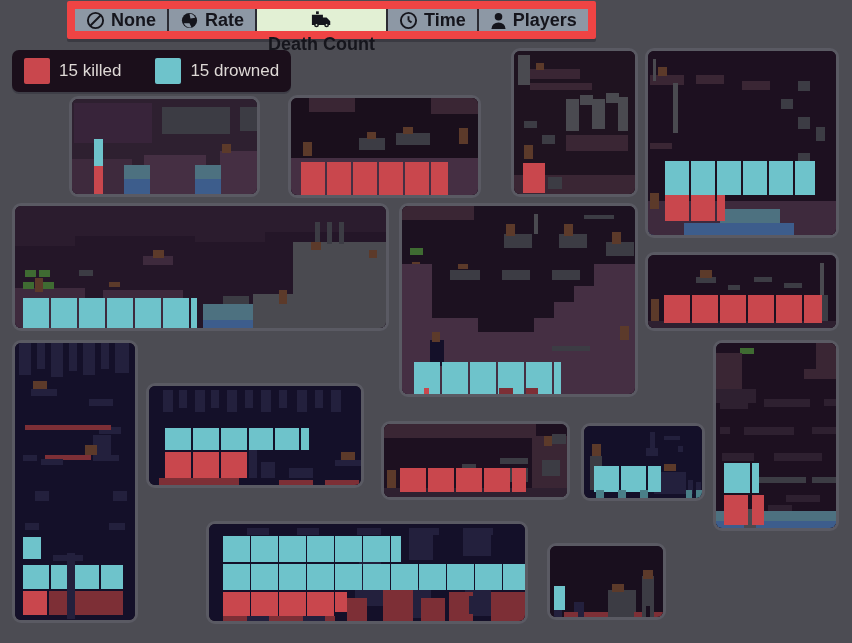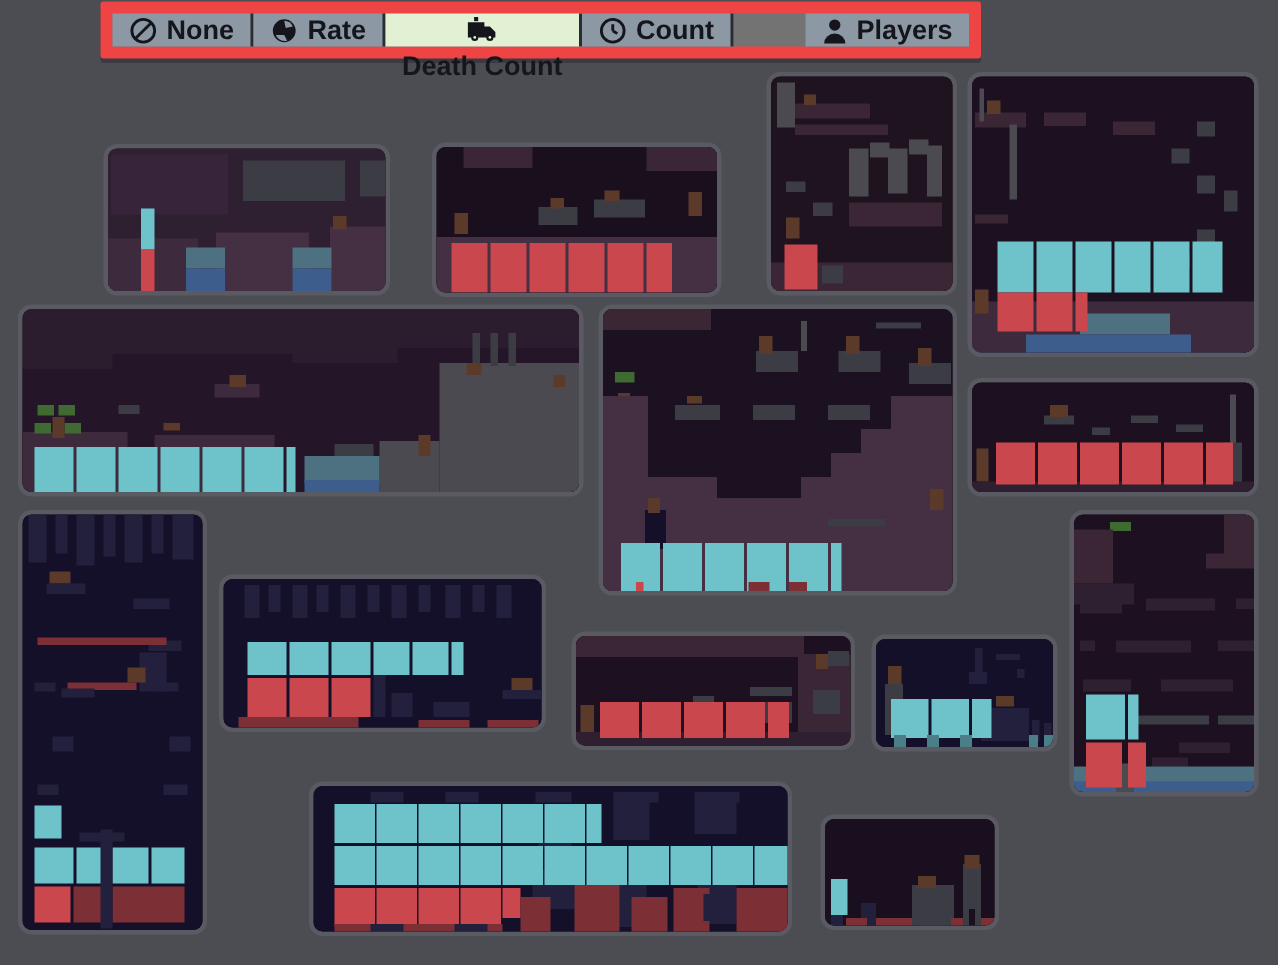--- a/index.html
+++ b/index.html
@@ -26,21 +26,21 @@
     display: flex; align-items: center; gap: 6px;
     padding: 0 11px;
     background: #8d98a5;
     color: #15151c;
     font-size: 18px;
     font-weight: bold;
     border-right: 2px solid #2b2b33;
     white-space: nowrap;
     cursor: pointer;
   }
-  .tab:last-child { border-right: none; margin-left: 48px; }
+  .tab:last-child { border-right: none; }
   .tab.active { background: #e2f0d4; flex-direction: column; }
   .tab .ticon { display: inline-flex; align-items: center; }
   .tab svg { display: block; }
 
   
   .legend {
     position: absolute; top: 50px; left: 12px;
     display: flex; align-items: center; gap: 10px;
     background: #1b0f1b;
     border-radius: 7px;
@@ -128,34 +128,45 @@
 
 
     <div class="tab">
       <span class="ticon">
         <svg width="19" height="19" viewBox="0 0 20 20">
             <circle cx="10" cy="10" r="8" fill="none" stroke="#15151c" stroke-width="2"></circle>
             <line x1="10" y1="10" x2="10" y2="5.5" stroke="#15151c" stroke-width="2"></line>
             <line x1="10" y1="10" x2="13.2" y2="12" stroke="#15151c" stroke-width="2"></line>
           </svg>
       </span>
-      <span>Count</span>
+      <span>Time</span>
     </div>
 
     <div class="tab">
       <span class="ticon">
         <svg width="17" height="19" viewBox="0 0 18 20">
             <circle cx="9" cy="6" r="4" fill="#15151c"></circle>
             <path d="M1.5 19 a7.5 7 0 0 1 15 0 z" fill="#15151c"></path>
           </svg>
       </span>
       <span>Players</span>
     </div>
   </div>
 
+  <div class="legend">
+    <div class="legend-item">
+      <span class="legend-swatch" style="background:#c9474d"></span>
+      <span class="legend-label">15 killed</span>
+    </div>
+    <span class="legend-gap"></span>
+    <div class="legend-item">
+      <span class="legend-swatch" style="background:#6ec3cb"></span>
+      <span class="legend-label">15 drowned</span>
+    </div>
+  </div>
 
   <div class="panel" style="left:69px; top:96px; width:191px; height:101px;">
     <div class="panel-inner">
       <div class="sc rock2" style="left:0;top:0;width:191px;height:101px"></div>
       <div class="sc" style="left:2px;top:4px;width:78px;height:40px;background:#38243a"></div>
       <div class="sc slab-d" style="left:90px;top:8px;width:68px;height:27px"></div>
       <div class="sc slab-d" style="left:168px;top:8px;width:40px;height:24px"></div>
       <div class="sc" style="left:0;top:60px;width:60px;height:41px;background:#3e2a3d"></div>
       <div class="sc" style="left:72px;top:56px;width:62px;height:45px;background:#452f43"></div>
       <div class="sc" style="left:148px;top:52px;width:46px;height:49px;background:#452f43"></div>

